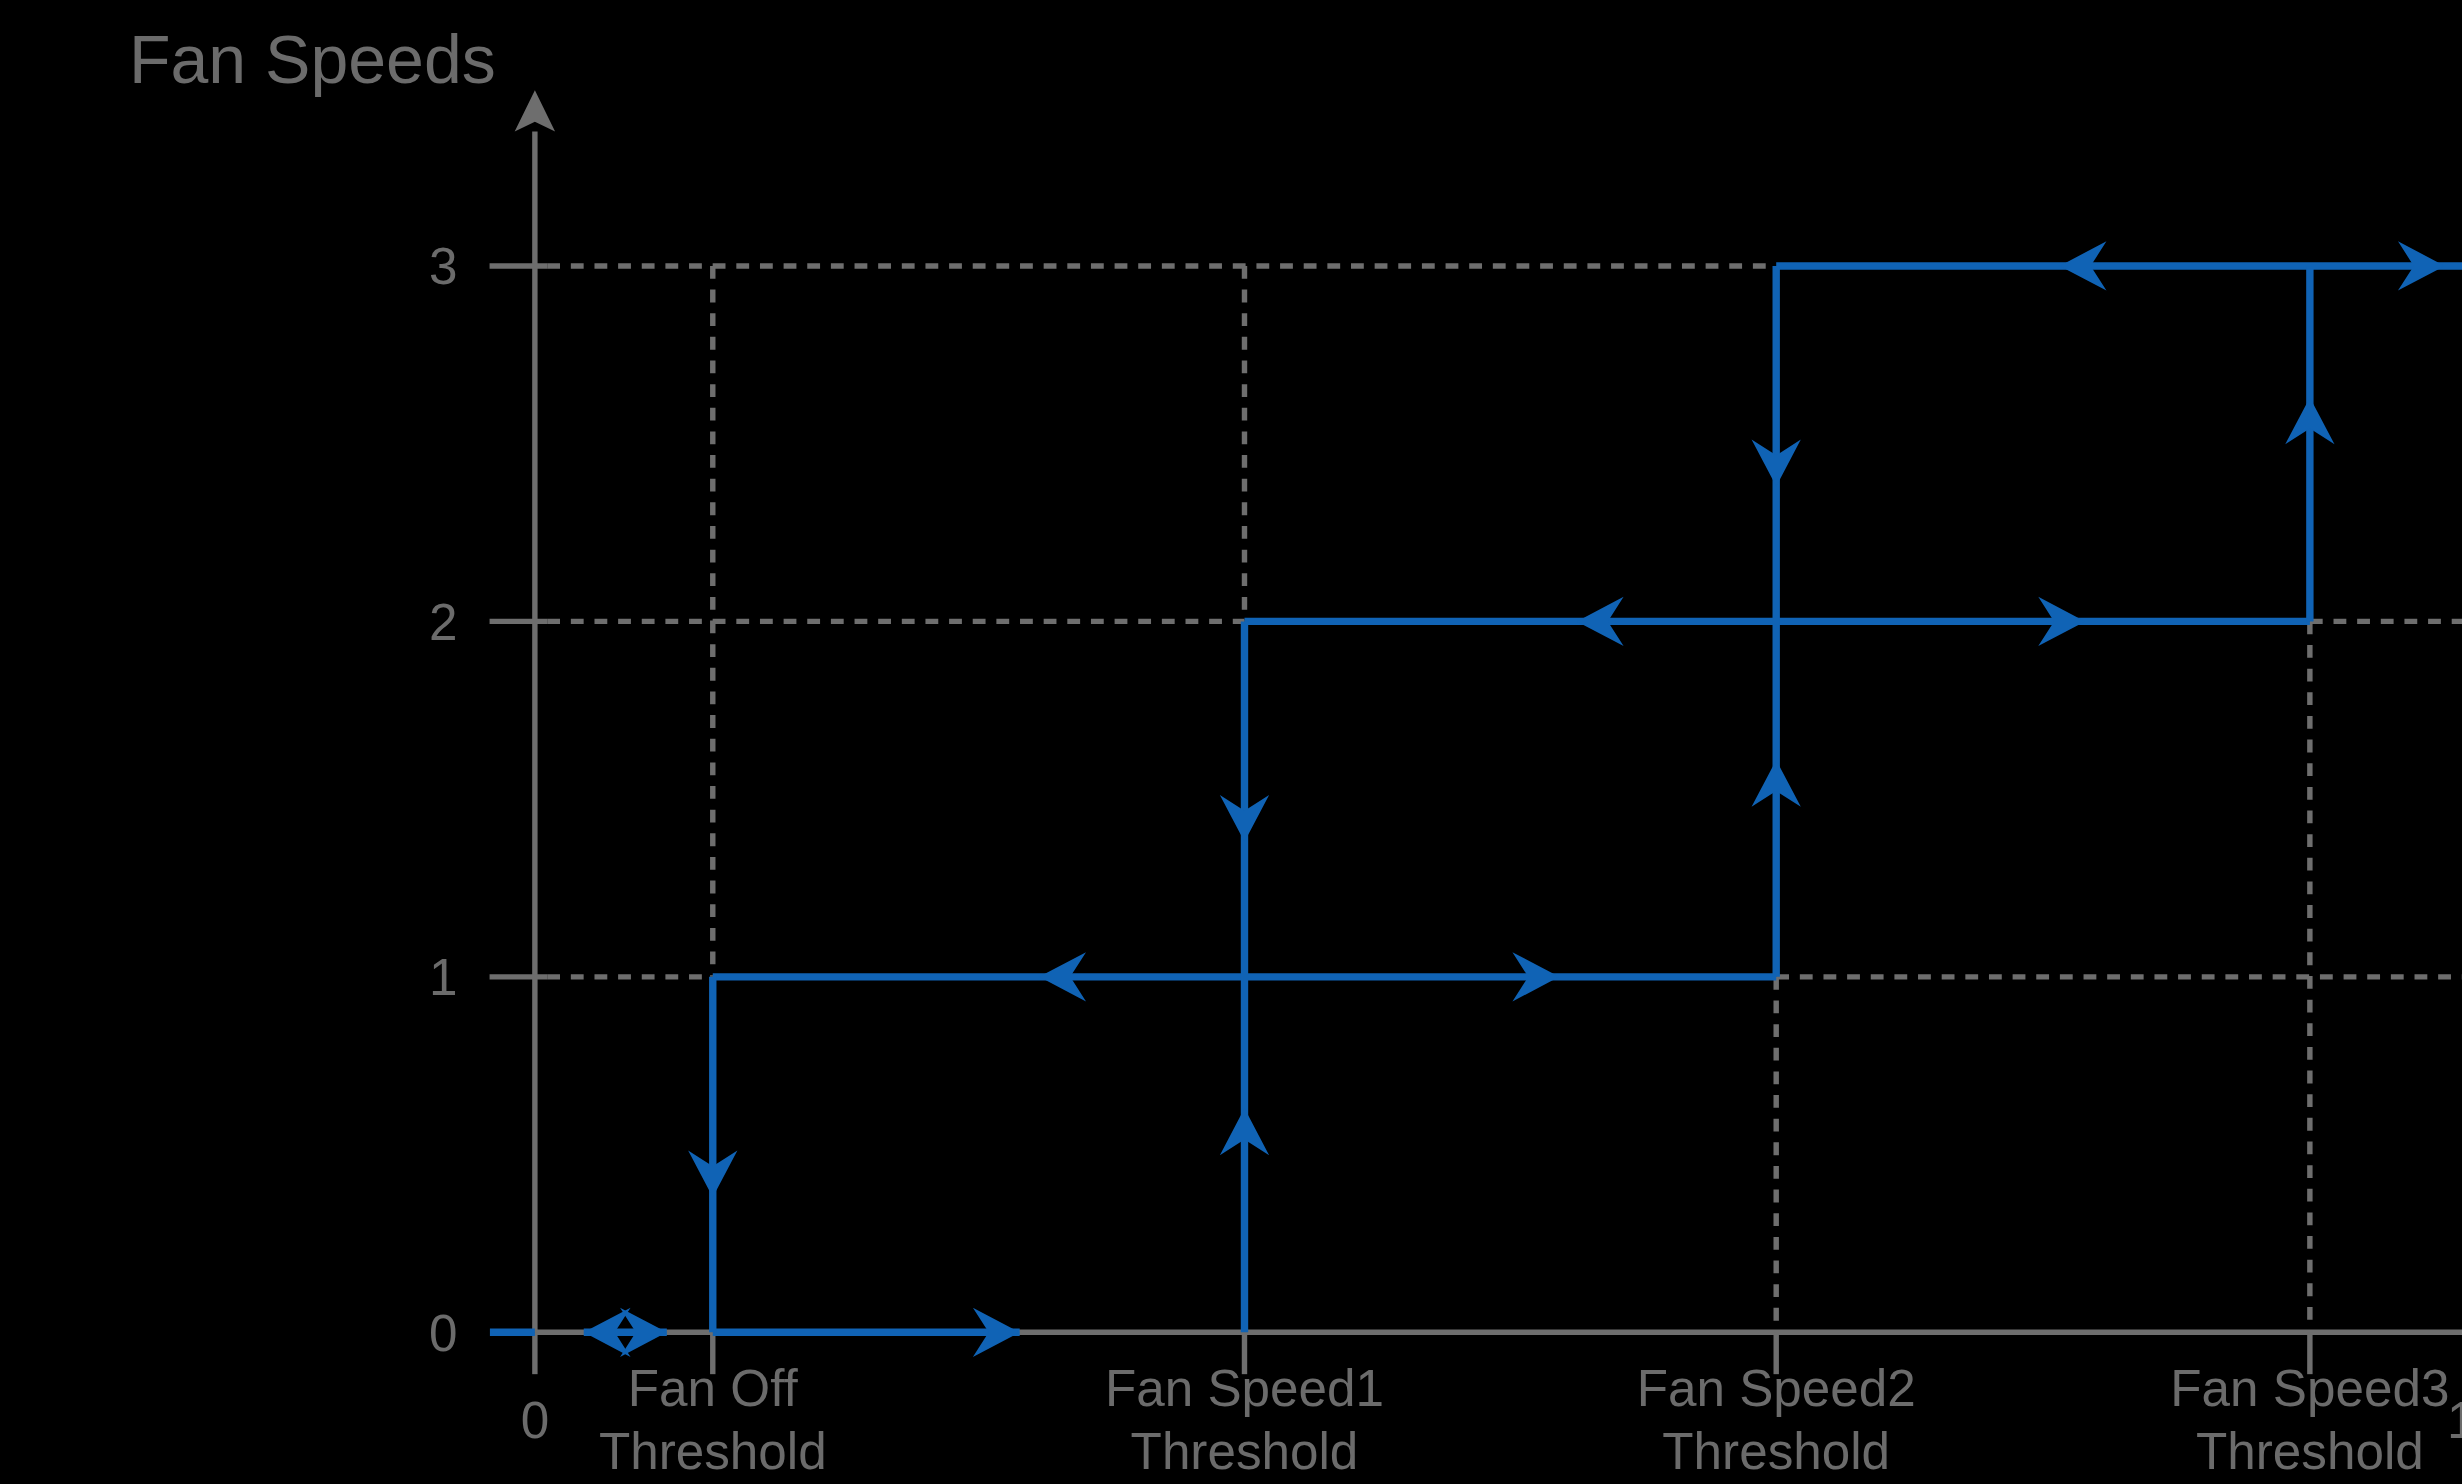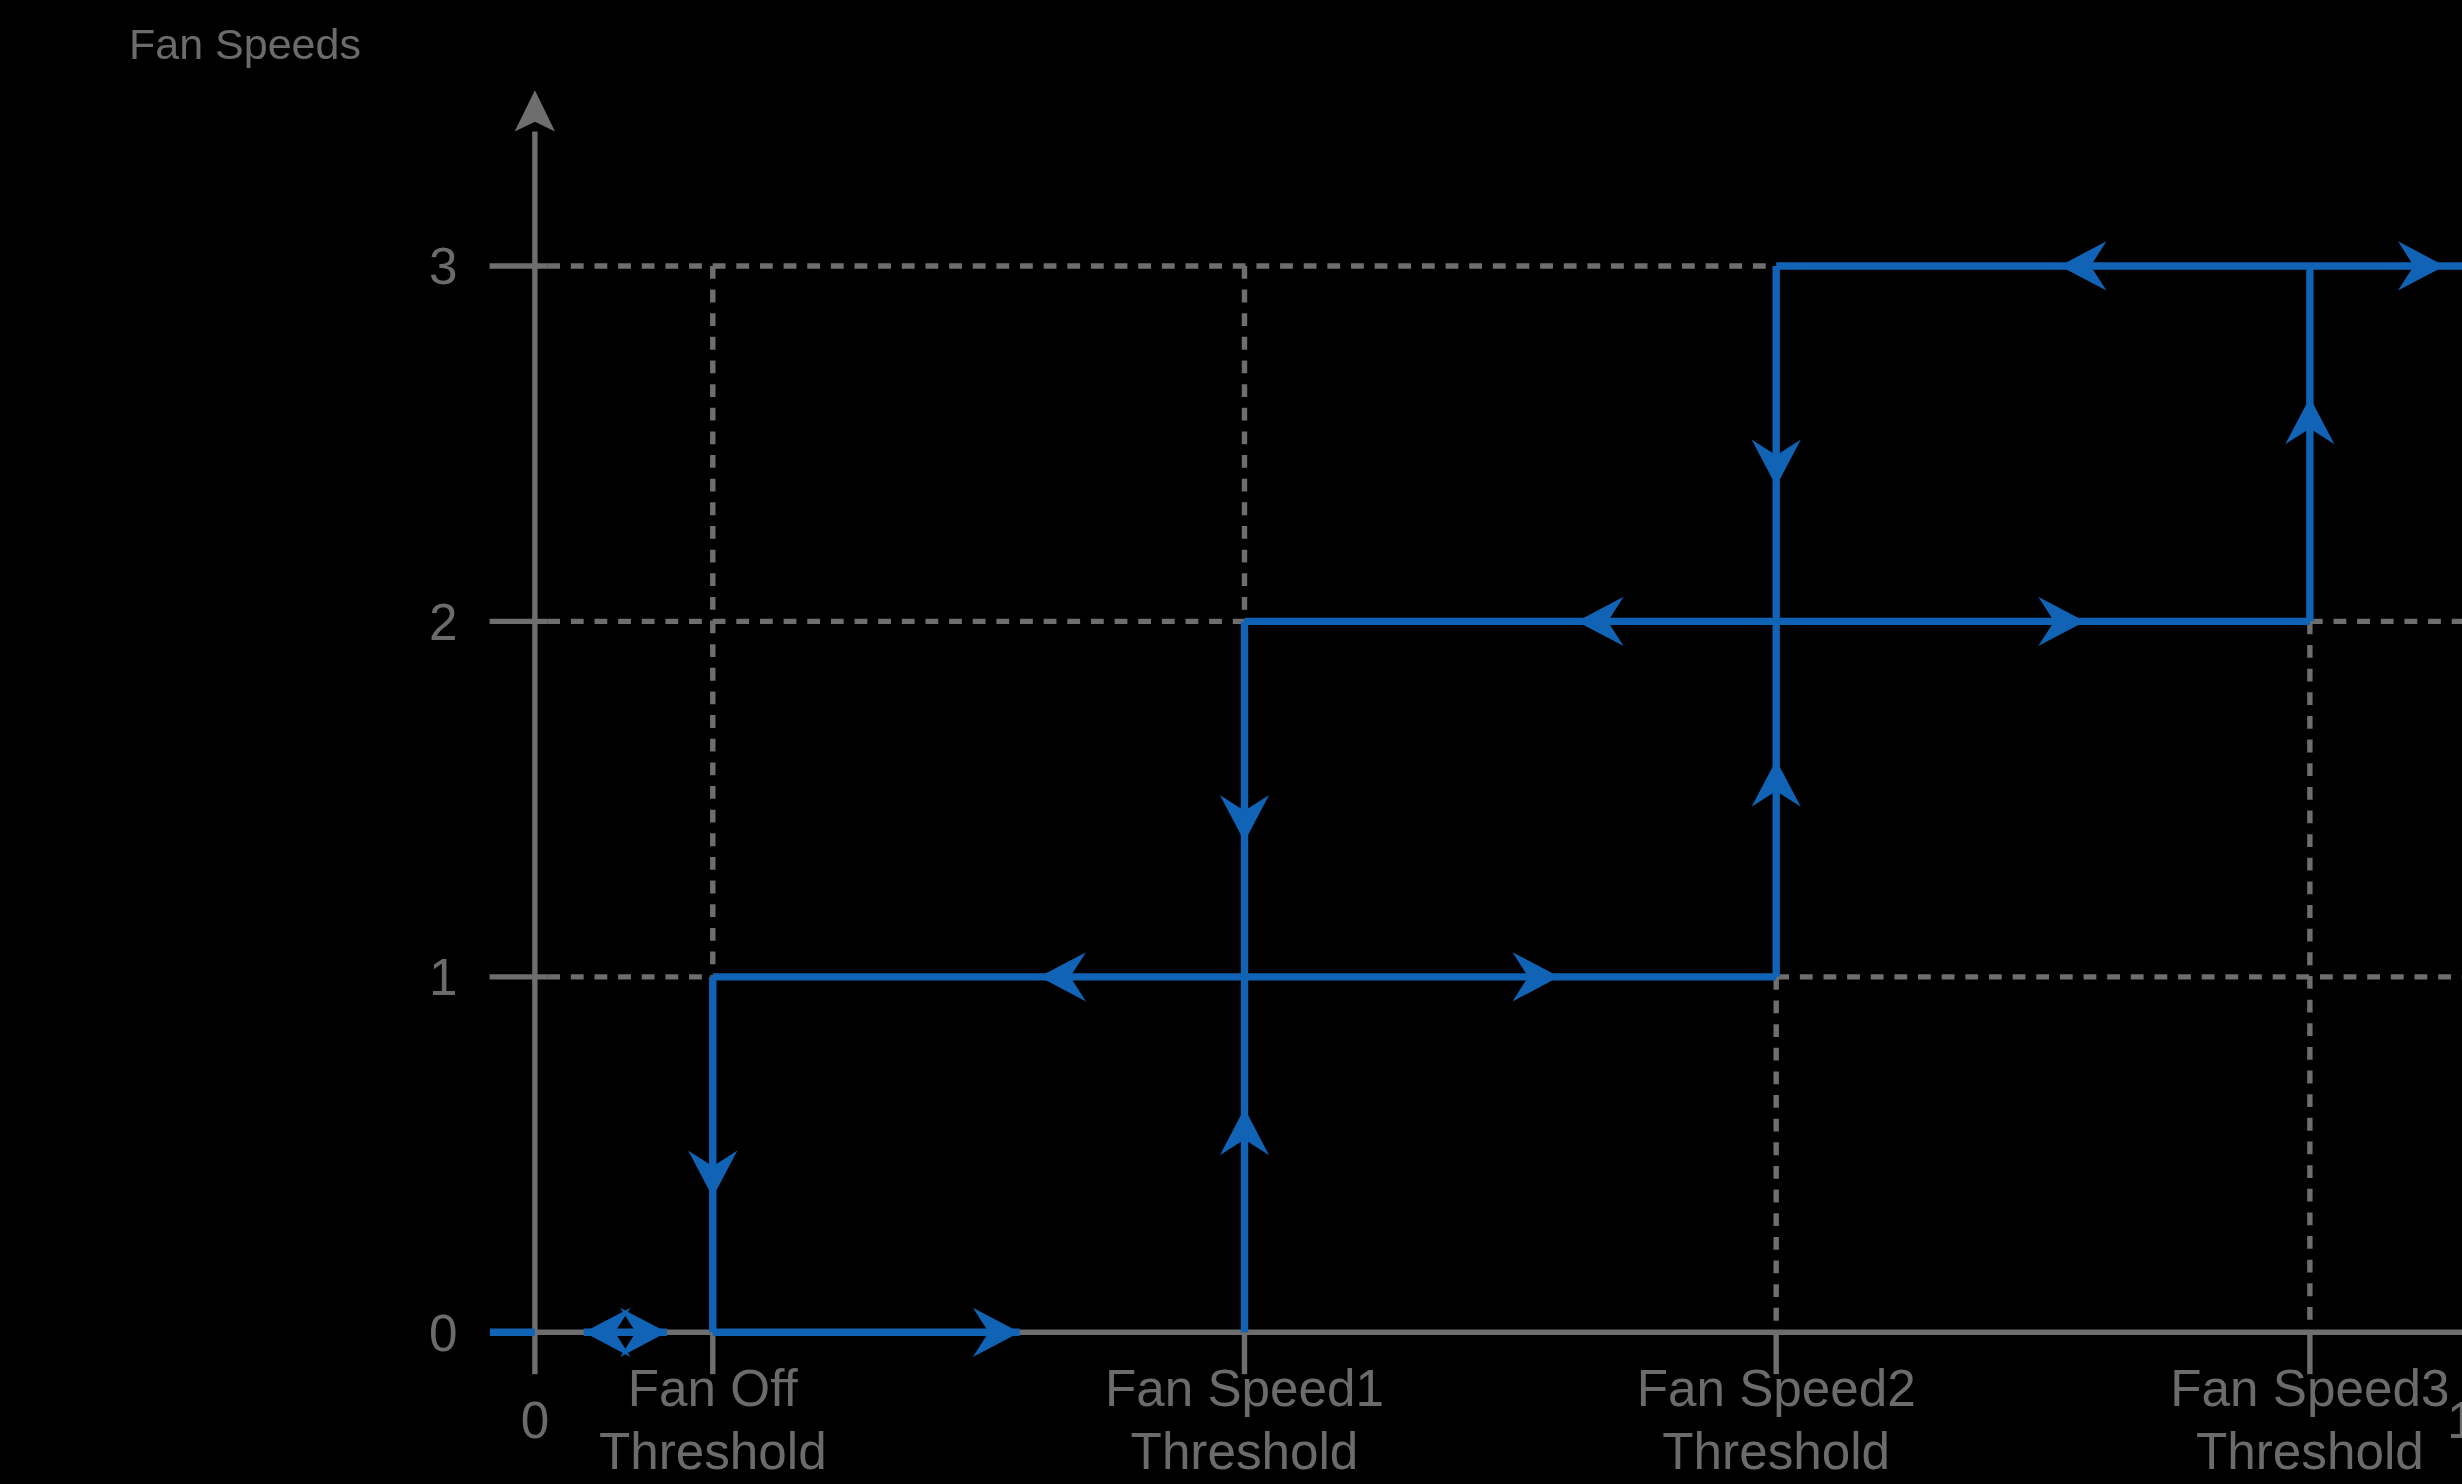--- a/index.html
+++ b/index.html
@@ -1,19 +1,19 @@
 <!DOCTYPE html>
 <html style="font-size:7.9px"><head>
 <meta charset="utf-8">
 <style>
   html,body{margin:0;padding:0;background:#000;}
   body{width:3196px;height:1485px;font-family:"Liberation Sans","DejaVu Sans",sans-serif;}
   .stage{position:relative;width:3196px;height:1485px;background:#000;overflow:hidden;}
   svg{position:absolute;left:0;top:0;}
-  .chart-title{position:absolute;left:129px;top:19.7px;font-size:43px;color:#6b6b6b;white-space:nowrap;}
+  .chart-title{position:absolute;left:129px;top:19.7px;font-size:68px;color:#6b6b6b;white-space:nowrap;}
 </style>
 </head>
 <body>
 
 <div class="stage">
   <svg id="chart" width="3196" height="1485" viewBox="0 0 6489 3015">
       <g>
         <line x1="1111.0047" y1="1983.3" x2="1447.179" y2="1983.3" stroke="#6e6e6e" stroke-width="11" stroke-dasharray="26 22"></line>
         <line x1="3606.315" y1="1983.3" x2="5416.178999999999" y2="1983.3" stroke="#6e6e6e" stroke-width="11" stroke-dasharray="26 22"></line>
         <line x1="1111.0047" y1="1261.6" x2="2526.747" y2="1261.6" stroke="#6e6e6e" stroke-width="11" stroke-dasharray="26 22"></line>

